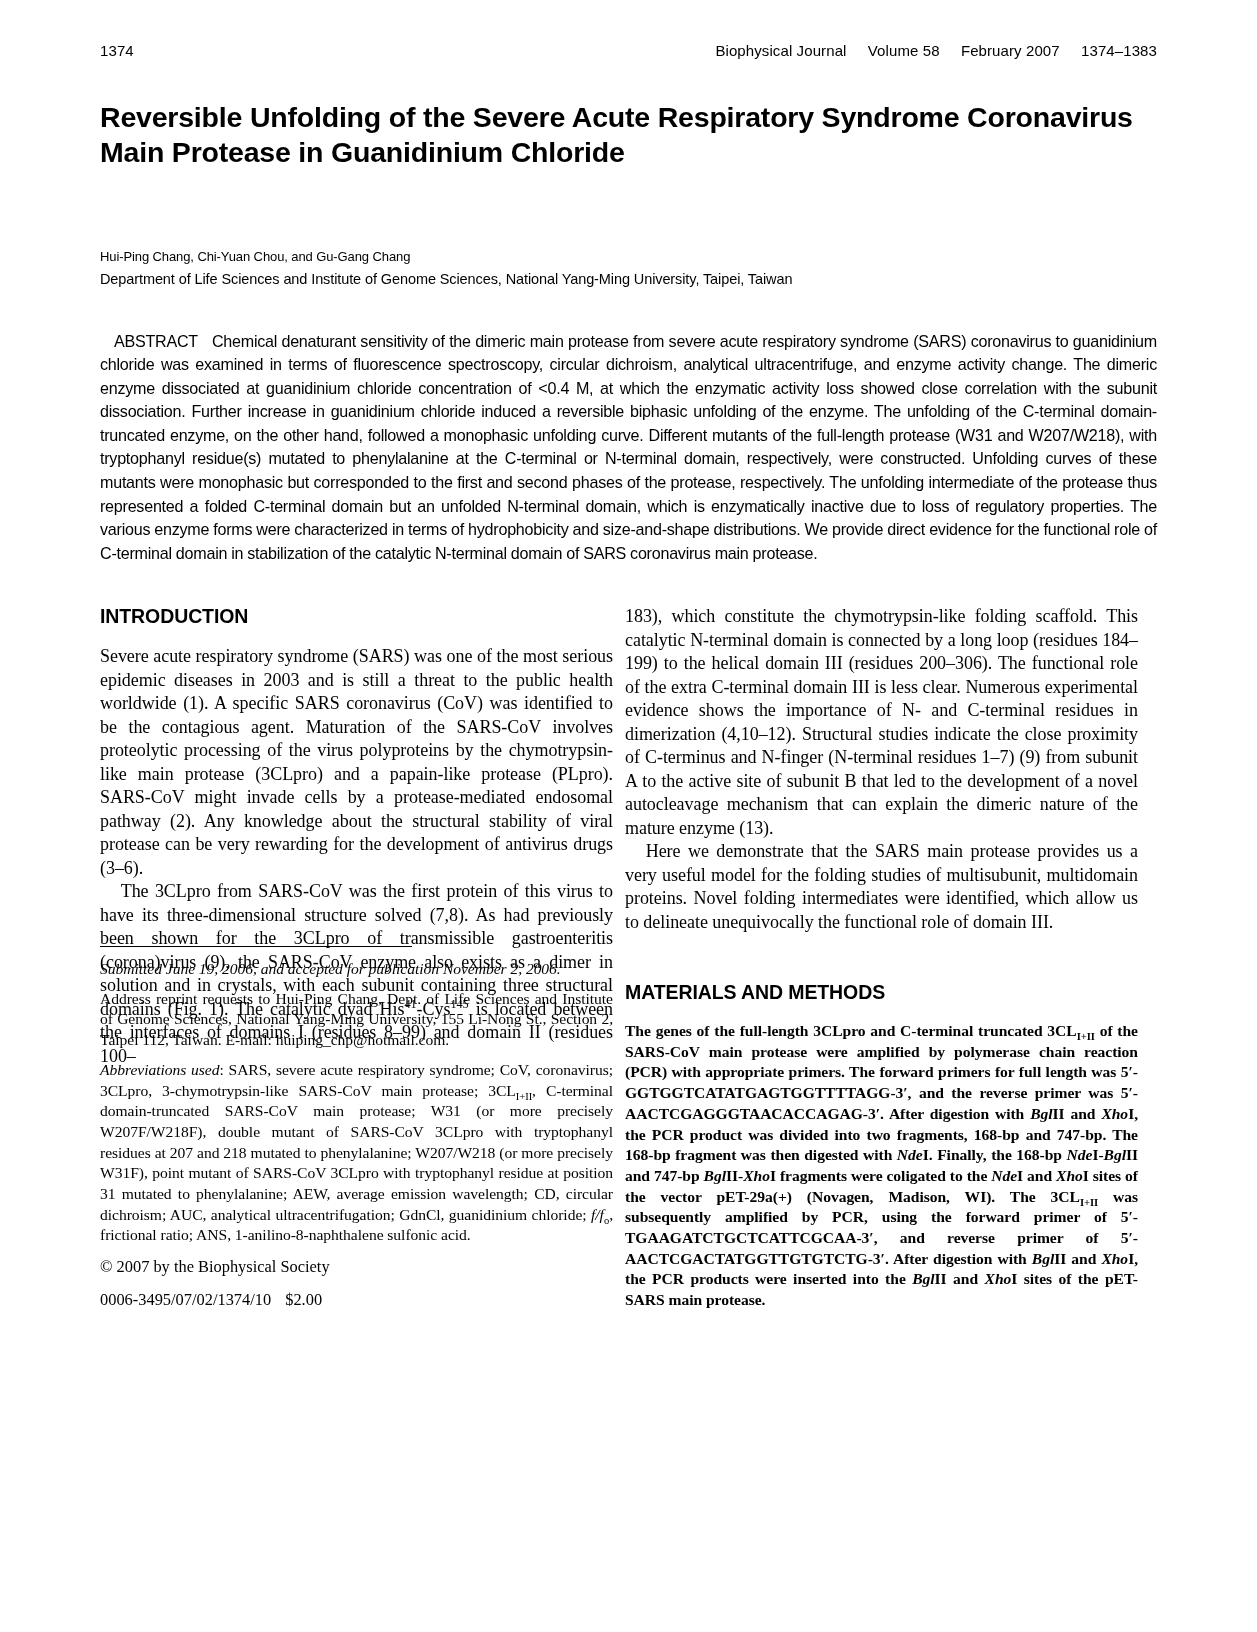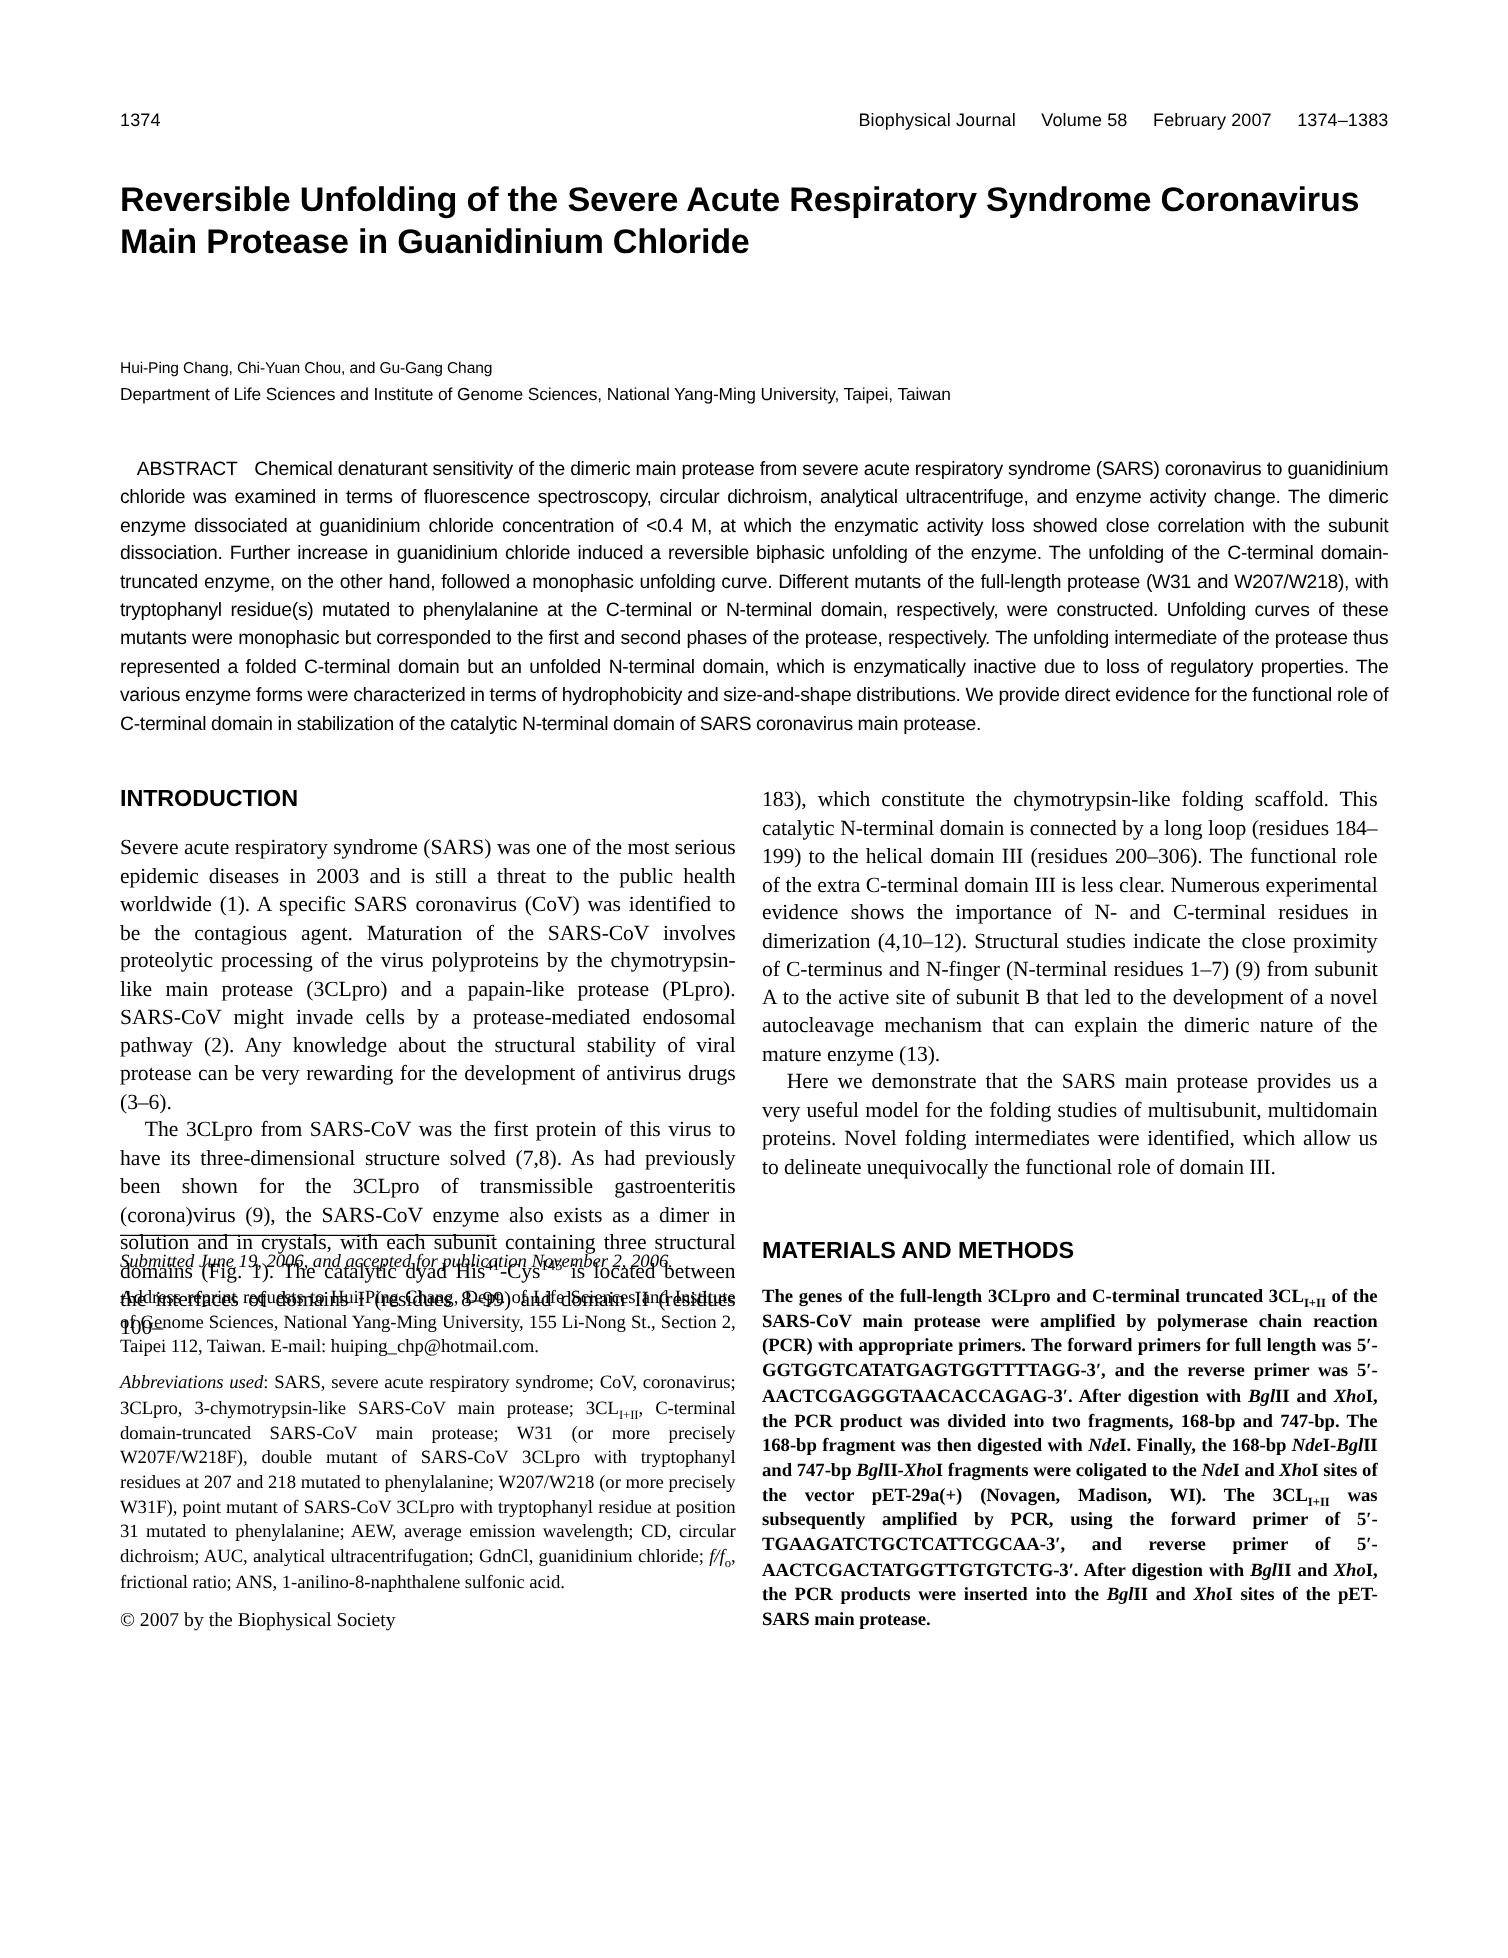--- a/index.html
+++ b/index.html
@@ -26,21 +26,21 @@
     width: 1057px;
   }
 
   
   .runhead {
     display: flex;
     justify-content: space-between;
     align-items: center;
     font-family: "Liberation Sans", "DejaVu Sans", sans-serif;
     font-size: 15px;
-    padding-top: 92px;
+    padding-top: 42px;
     letter-spacing: 0.1px;
   }
   .runhead .folio { font-size: 15px; }
   .runhead .journal { font-size: 15px; }
   .runhead .journal span { margin-left: 17px; }
   .runhead .journal span:first-child { margin-left: 0; }
 
   
   .title {
     font-family: "Liberation Sans", "DejaVu Sans", sans-serif;
@@ -78,21 +78,21 @@
   .abstract .lbl {
     font-weight: normal;
     margin-left: 14px;
   }
   .abstract .gap { display: inline-block; width: 14px; }
 
   
   .cols {
     margin-top: 40px;
     display: flex;
-    gap: 22px;
+    gap: 12px;
   }
   .col {
     width: 513px;
     position: relative;
   }
   .col-left { }
   .col-right { }
 
   h2.sec {
     font-family: "Liberation Sans", "DejaVu Sans", sans-serif;
@@ -224,20 +224,21 @@
         <h2 class="sec">INTRODUCTION</h2>
         <p class="body">Severe acute respiratory syndrome (SARS) was one of the most serious epidemic diseases in 2003 and is still a threat to the public health worldwide (1). A specific SARS coronavirus (CoV) was identified to be the contagious agent. Maturation of the SARS-CoV involves proteolytic processing of the virus polyproteins by the chymotrypsin-like main protease (3CLpro) and a papain-like protease (PLpro). SARS-CoV might invade cells by a protease-mediated endosomal pathway (2). Any knowledge about the structural stability of viral protease can be very rewarding for the development of antivirus drugs (3–6).</p>
         <p class="body"><span>The 3CLpro from SARS-CoV was the first protein of this virus to have its three-dimensional structure solved (7,8). As had previously been shown for the 3CLpro of transmissible gastroenteritis (corona)virus (9), the SARS-CoV enzyme also exists as a dimer in solution and in crystals, with each subunit containing three structural domains (Fig. 1). The catalytic dyad His</span><sup class="sup">41</sup><span>-Cys</span><sup class="sup">145</sup><span> is located between the interfaces of domains I (residues 8–99) and domain II (residues 100–</span></p>
 
         <div class="footnote">
           <div class="fn-rule"></div>
           <p class="fn-p italic">Submitted June 19, 2006, and accepted for publication November 2, 2006.</p>
           <p class="fn-p">Address reprint requests to Hui-Ping Chang, Dept. of Life Sciences and Institute of Genome Sciences, National Yang-Ming University, 155 Li-Nong St., Section 2, Taipei 112, Taiwan. E-mail: huiping_chp@hotmail.com.</p>
           <p class="fn-p last"><i class="bi">Abbreviations used</i><span>: SARS, severe acute respiratory syndrome; CoV, coronavirus; 3CLpro, 3-chymotrypsin-like SARS-CoV main protease; 3CL</span><sub class="sub">I+II</sub><span>, C-terminal domain-truncated SARS-CoV main protease; W31 (or more precisely W207F/W218F), double mutant of SARS-CoV 3CLpro with tryptophanyl residues at 207 and 218 mutated to phenylalanine; W207/W218 (or more precisely W31F), point mutant of SARS-CoV 3CLpro with tryptophanyl residue at position 31 mutated to phenylalanine; AEW, average emission wavelength; CD, circular dichroism; AUC, analytical ultracentrifugation; GdnCl, guanidinium chloride; </span><i class="bi">f</i><i class="bi">/</i><i class="bi">f</i><sub class="sub">o</sub><span>, frictional ratio; ANS, 1-anilino-8-naphthalene sulfonic acid.</span></p>
           <p class="fn-copy">© 2007 by the Biophysical Society</p>
+          <p class="fn-issn"><span>0006-3495/07/02/1374/10</span><span class="price">$2.00</span></p>
         </div>
       </div>
 
       <div class="col col-right">
         <p class="body">183), which constitute the chymotrypsin-like folding scaffold. This catalytic N-terminal domain is connected by a long loop (residues 184–199) to the helical domain III (residues 200–306). The functional role of the extra C-terminal domain III is less clear. Numerous experimental evidence shows the importance of N- and C-terminal residues in dimerization (4,10–12). Structural studies indicate the close proximity of C-terminus and N-finger (N-terminal residues 1–7) (9) from subunit A to the active site of subunit B that led to the development of a novel autocleavage mechanism that can explain the dimeric nature of the mature enzyme (13).</p>
         <p class="body">Here we demonstrate that the SARS main protease provides us a very useful model for the folding studies of multisubunit, multidomain proteins. Novel folding intermediates were identified, which allow us to delineate unequivocally the functional role of domain III.</p>
 
         <div class="gap-before-mm"></div>
         <h2 class="sec">MATERIALS AND METHODS</h2>
 

